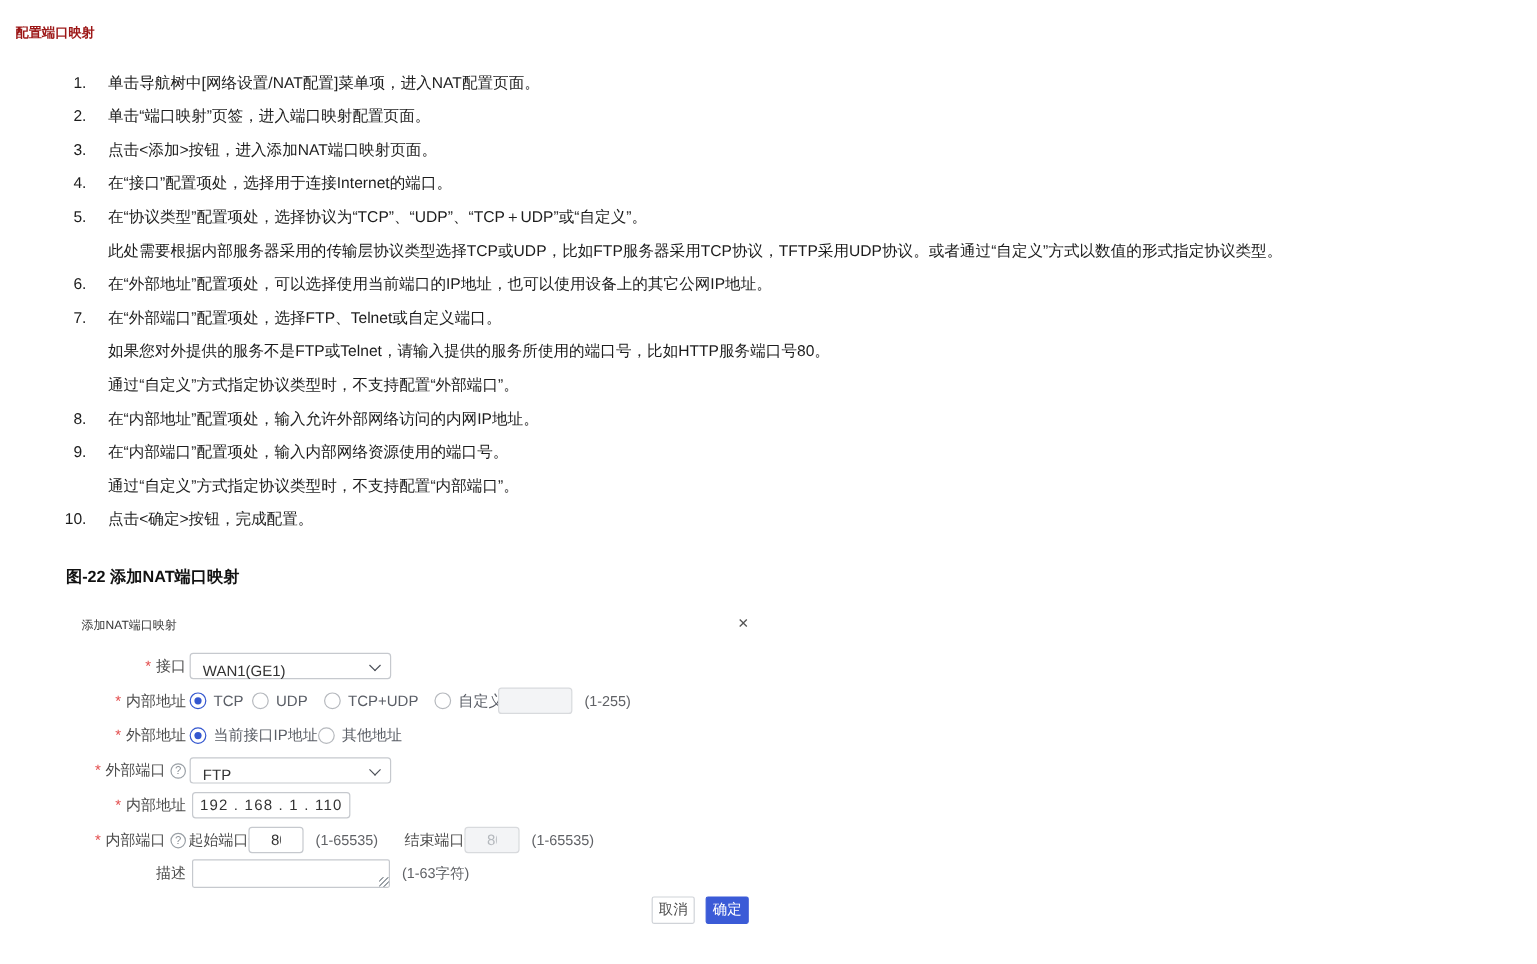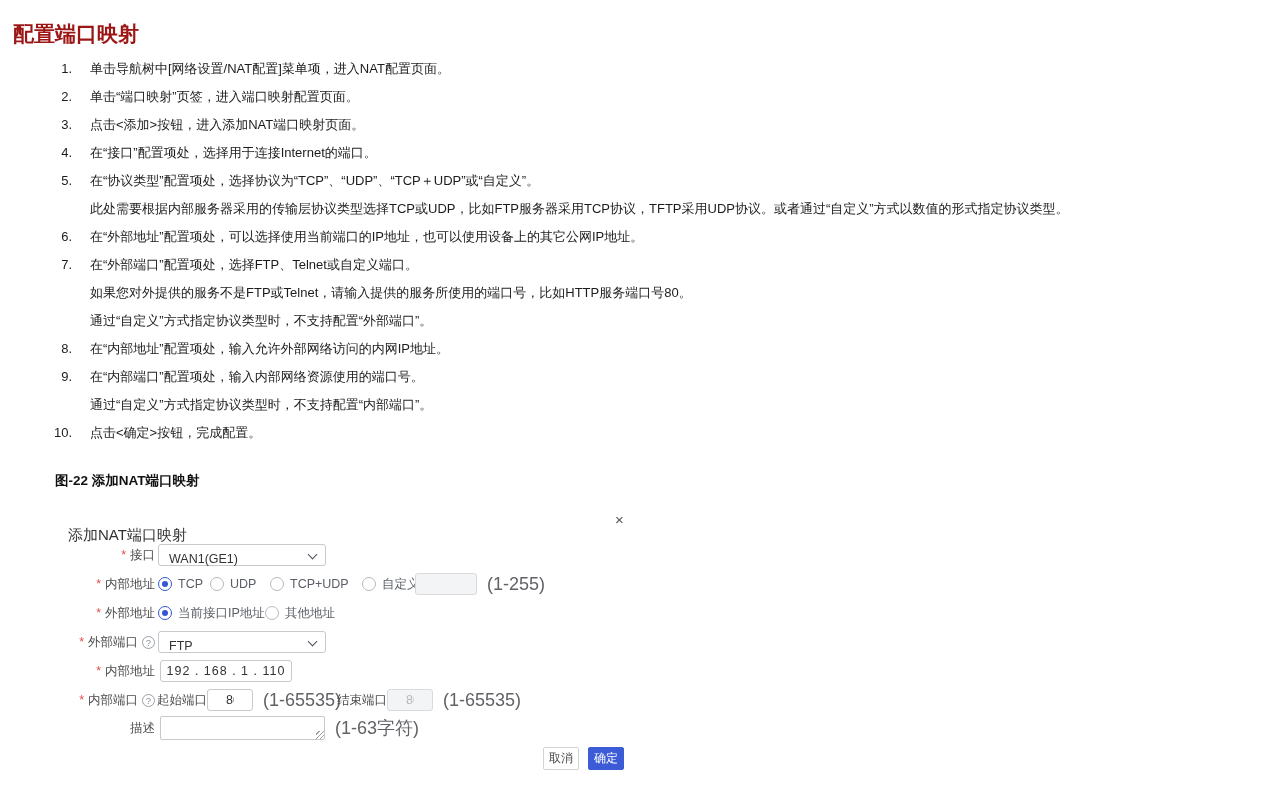--- a/index.html
+++ b/index.html
@@ -1,30 +1,30 @@
 <!DOCTYPE html>
 <html><head>
 <meta charset="utf-8">
 <style>
   * { box-sizing: border-box; margin: 0; padding: 0; }
   html,body { width:1281px; height:803px; background:#fff; overflow:hidden;
     font-family:"Liberation Sans","DejaVu Sans",sans-serif; }
   .page { position:relative; width:1281px; height:803px; background:#fff; }
 
-  .doc-title { position:absolute; left:13px; top:20px; font-size:21px; font-weight:bold; color:#9c1616; }
+  .doc-title { position:absolute; left:13px; top:20px; font-size:11px; font-weight:bold; color:#9c1616; }
 
   .steps { position:absolute; left:0; top:55px; width:1240px; }
   .step-line { position:relative; height:28px; line-height:28px; font-size:13px; color:#1c1c1c; }
   .step-line .num { position:absolute; left:0; top:0; width:72px; text-align:right; }
   .step-line .txt { display:block; margin-left:90px; white-space:nowrap; }
 
   .figure-caption { position:absolute; left:55px; top:472px; font-size:13.5px; font-weight:bold; color:#111; }
 
   .dialog { position:absolute; left:55px; top:505px; width:582px; height:290px; background:#fff; }
-  .dlg-title { position:absolute; left:13px; top:21px; font-size:15px; color:#333; }
+  .dlg-title { position:absolute; left:13px; top:9px; font-size:10px; color:#333; }
   .dlg-close { position:absolute; left:560px; top:6px; font-size:15px; color:#555; cursor:pointer; line-height:18px; }
 
   .dlg-row { position:absolute; left:0; width:582px; height:22px; }
   .row-interface { top:39px; }
   .row-protocol  { top:68px; }
   .row-extaddr   { top:97px; }
   .row-extport   { top:126px; }
   .row-intaddr   { top:155px; }
   .row-intport   { top:184px; }
   .row-desc      { top:211px; height:24px; }
@@ -49,21 +49,21 @@
   .radio { width:14px; height:14px; border:1.5px solid #b6b9be; border-radius:50%; background:#fff;
     display:inline-flex; align-items:center; justify-content:center; flex:0 0 14px; }
   .radio.checked { border-color:#3457cf; }
   .radio.checked::after { content:""; width:6px; height:6px; border-radius:50%; background:#3457cf; }
 
   .tinput { position:absolute; top:0; height:22px; border:1px solid #c6c9ce; border-radius:3px;
     font-size:12.5px; color:#333; padding:0 18px; outline:none;
     font-family:"Liberation Sans","DejaVu Sans",sans-serif; }
   .tinput:disabled { background:#f3f4f6; border-color:#d8dadd; color:#b4b8bd; }
   .hint { position:absolute; top:0; height:22px; display:flex; align-items:center;
-    font-size:18px; color:#606266; }
+    font-size:12px; color:#606266; }
   .sublabel { position:absolute; top:0; height:22px; display:flex; align-items:center;
     font-size:12.5px; color:#4d4d4d; }
 
   .ip-input { position:absolute; left:105px; top:0; width:132px; height:22px;
     border:1px solid #c6c9ce; border-radius:3px; background:#fff;
     display:flex; align-items:center; justify-content:center;
     font-size:12.5px; color:#333; letter-spacing:1px; }
 
   .desc-area { position:absolute; left:105px; top:0; width:165px; height:24px;
     border:1px solid #c6c9ce; border-radius:2px; resize:none; outline:none;

